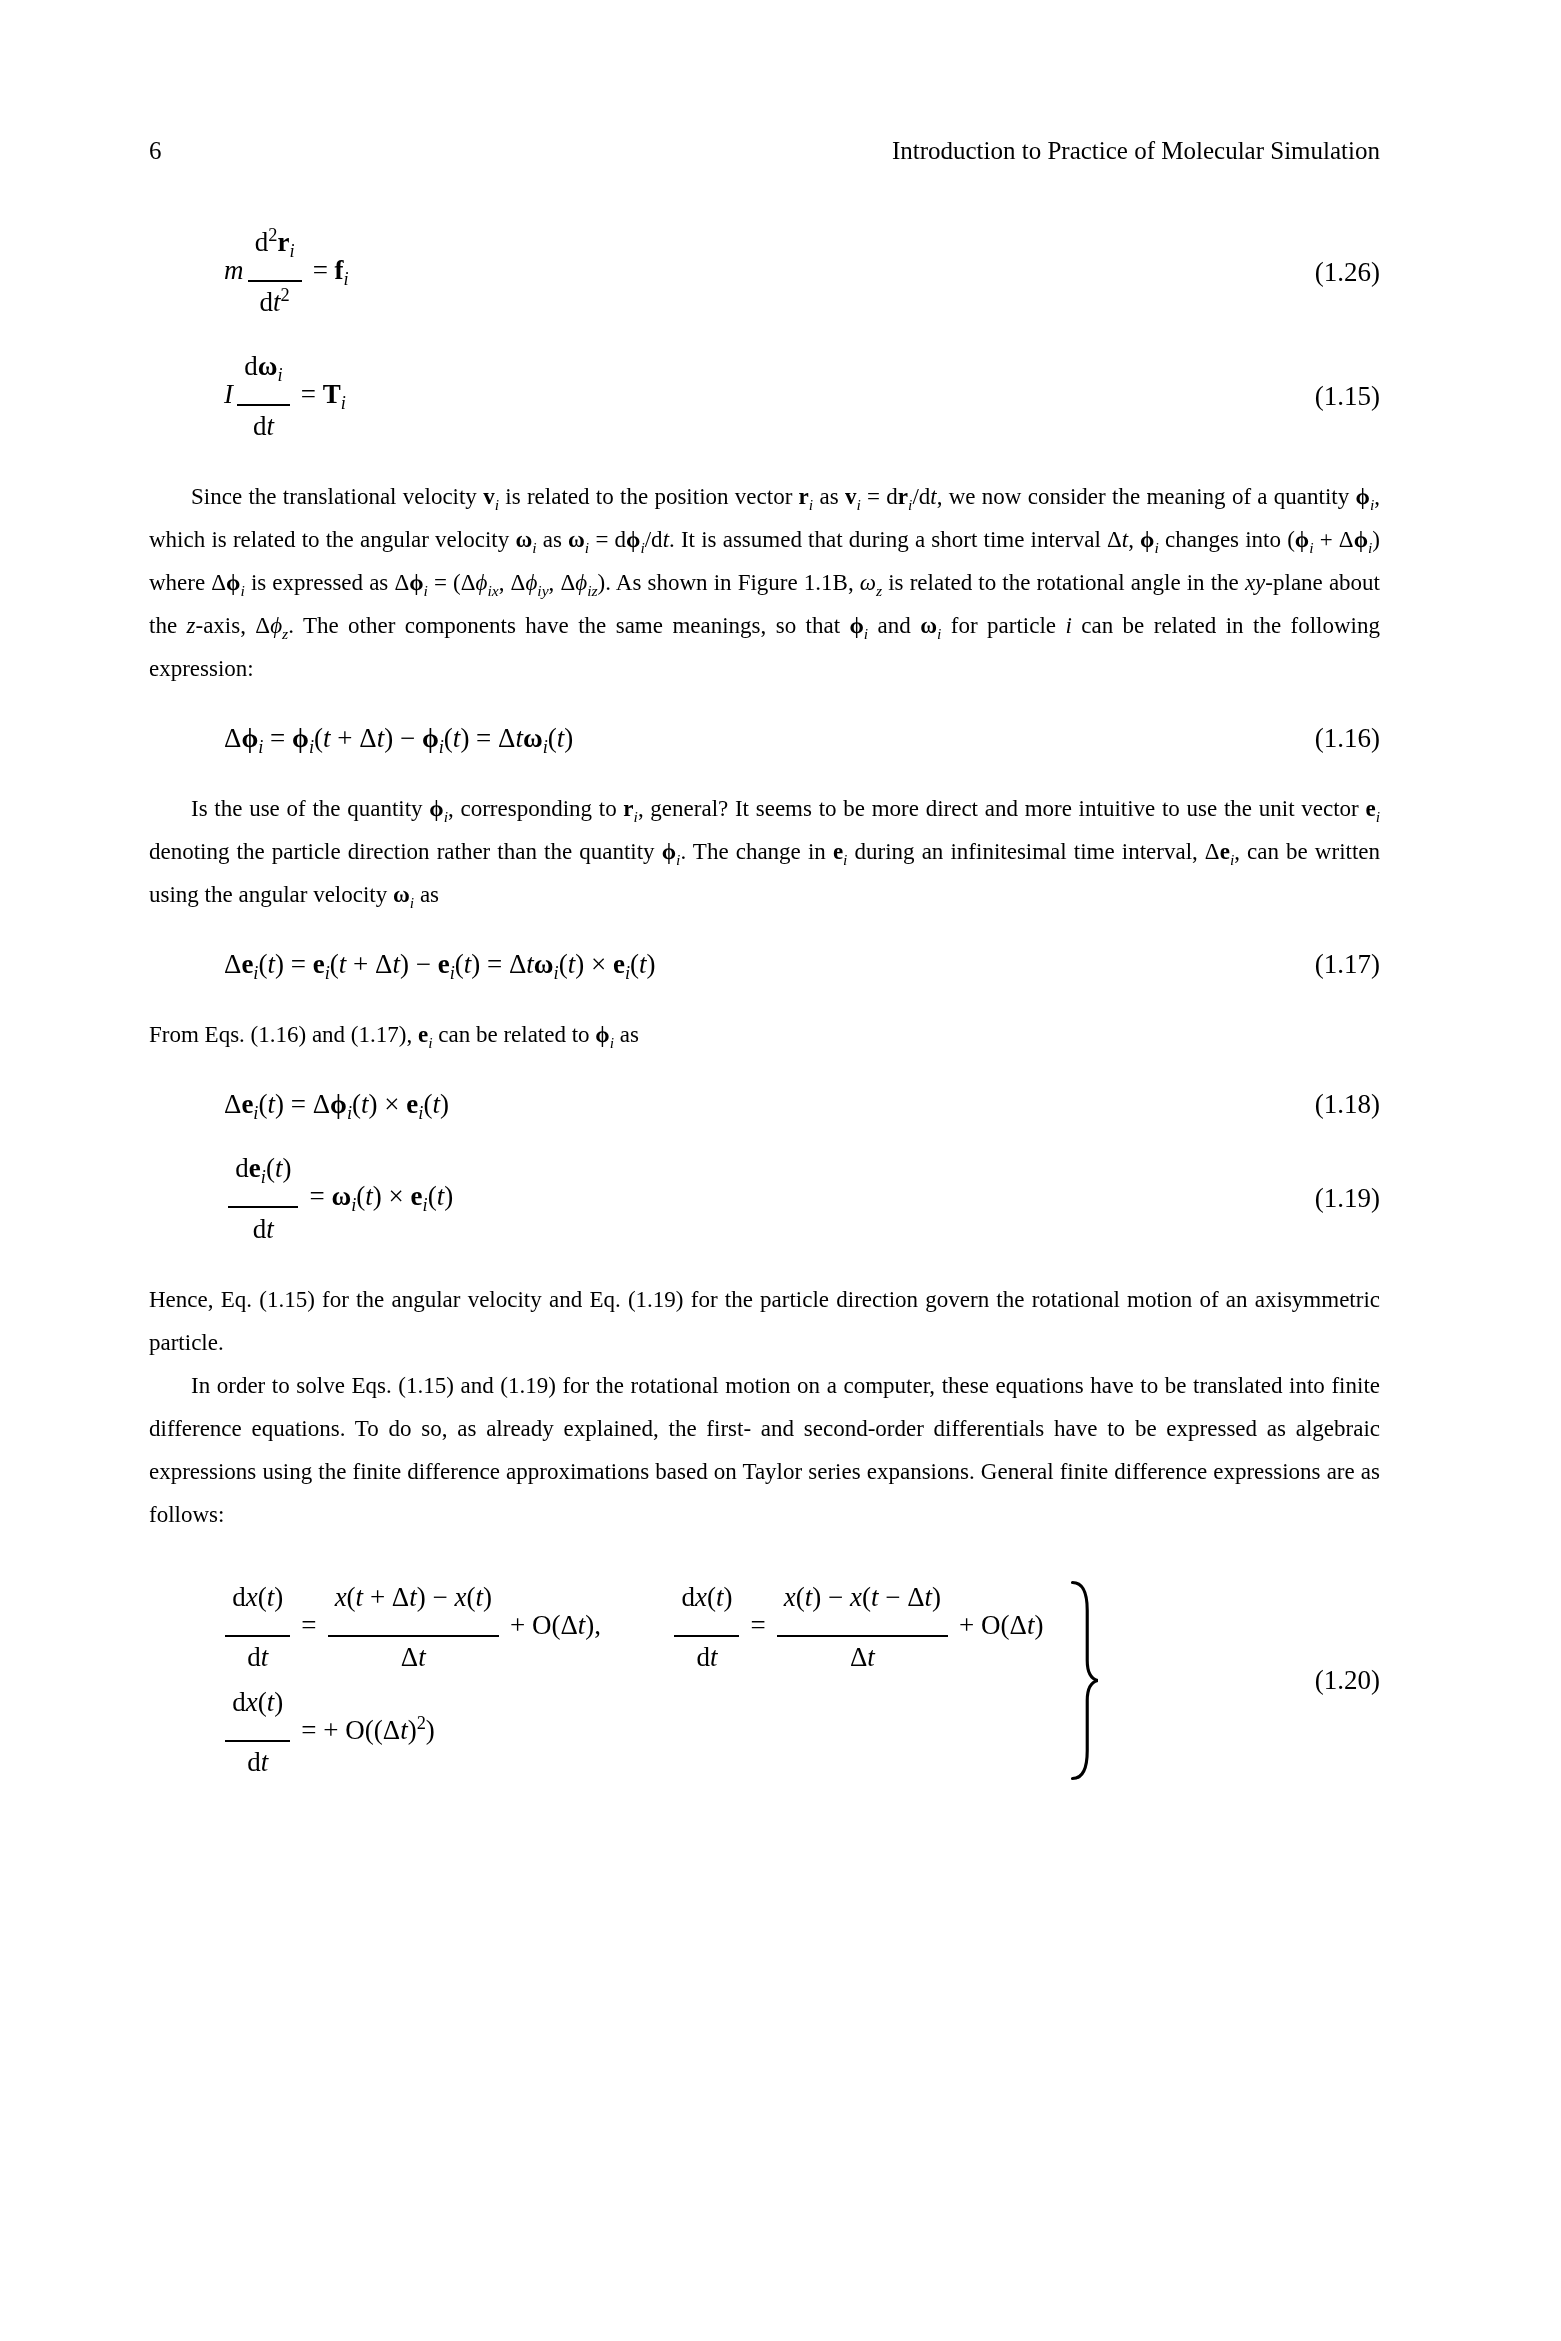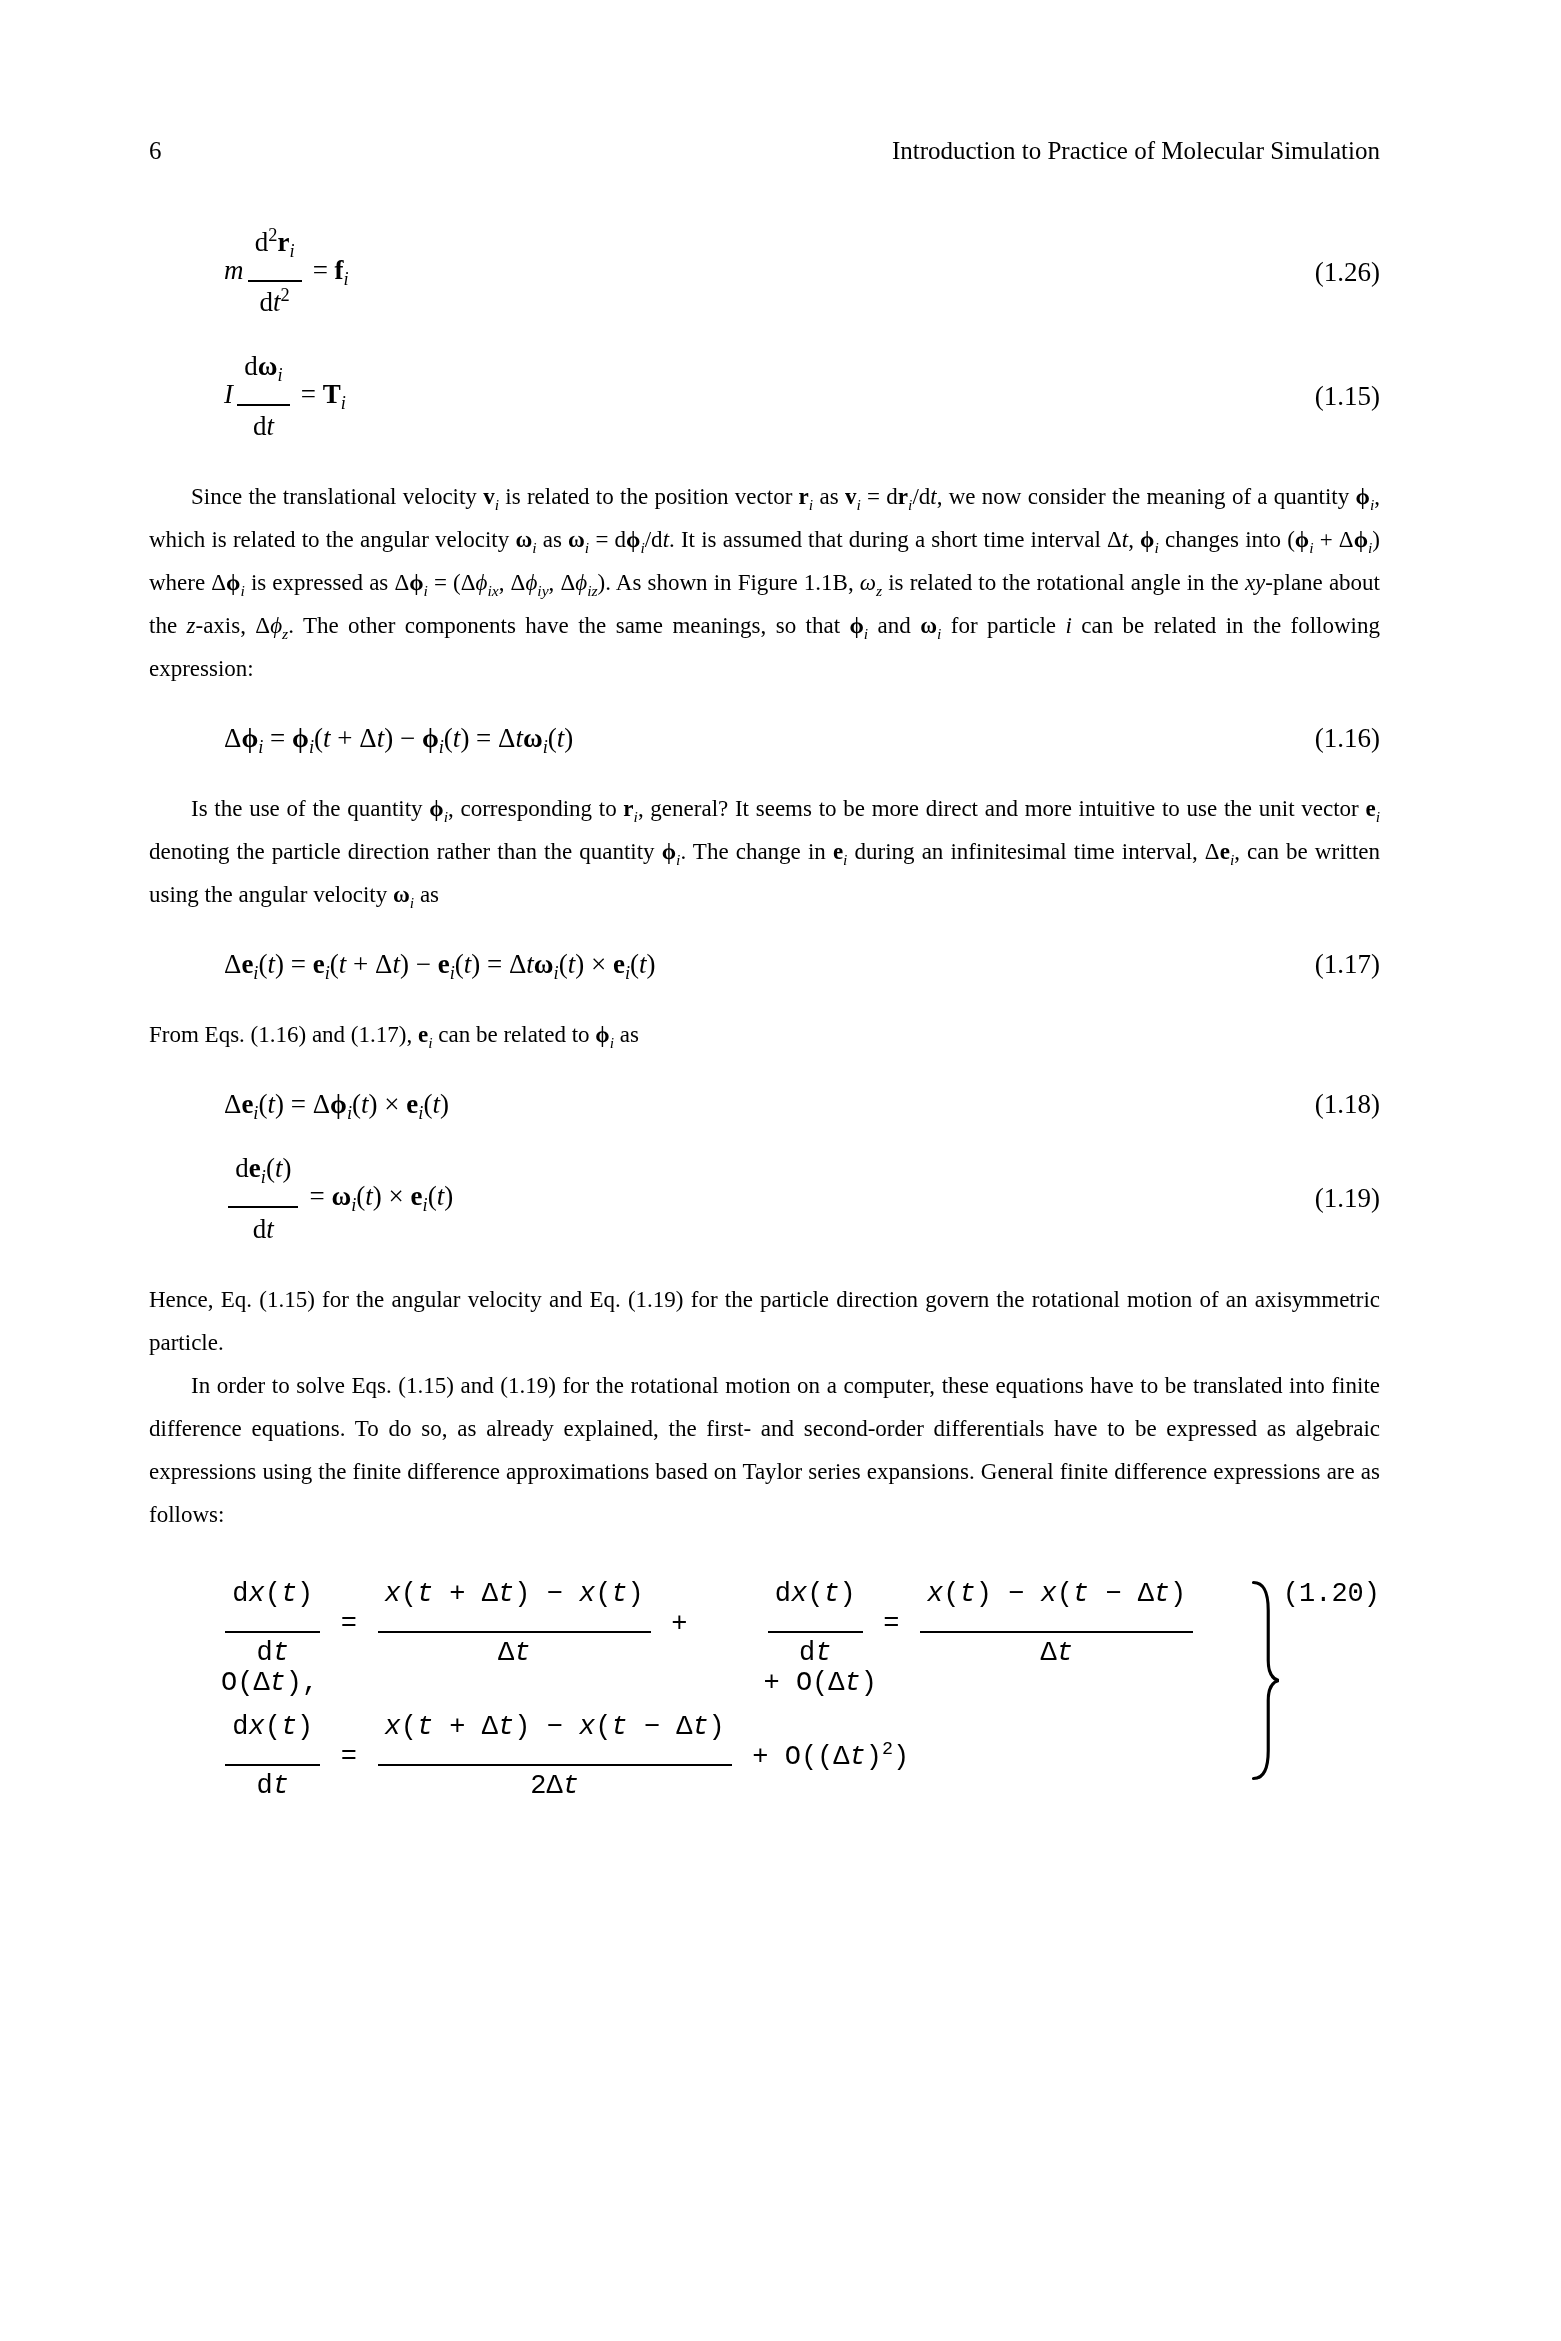--- a/index.html
+++ b/index.html
@@ -32,24 +32,23 @@
     margin:33px 0;
   }
   .eq-row .eq-body { margin-left:75px; }
   .eq-label { margin-left:auto; }
   .frac { display:inline-block; vertical-align:middle; text-align:center; margin:0 4.3px; }
   .frac .num { display:block; padding:0 7px 22px; border-bottom:2.2px solid #000; }
   .frac .den { display:block; padding:5.2px 7px 0; }
   sub { font-size:68%; line-height:0; }
   sup { font-size:68%; line-height:0; }
   .eq-120 {
-    display:flex; align-items:flex-start;
+    display:flex; align-items:center;
     font-size:27px;
     margin-top:43px;
-    font-family:Liberation Mono, monospace;
   }
   .eq-120 .lines {
     margin-left:72px;
     display:flex; flex-direction:column; gap:14px;
   }
   .eq-120 .line-1 { display:flex; align-items:center; gap:69px; }
   .eq-120 .line-2 { display:flex; align-items:center; }
   .brace-wrap { margin-left:26px; display:flex; align-items:center; }
 </style>
 </head>
@@ -102,21 +101,21 @@
   <p class="body-text">Hence, Eq. (1.15) for the angular velocity and Eq. (1.19) for the particle direction govern the rotational motion of an axisymmetric particle.</p>
   <p class="body-text indent">In order to solve Eqs. (1.15) and (1.19) for the rotational motion on a computer, these equations have to be translated into finite difference equations. To do so, as already explained, the first- and second-order differentials have to be expressed as algebraic expressions using the finite difference approximations based on Taylor series expansions. General finite difference expressions are as follows:</p>
 
   <div class="eq-120">
     <div class="lines">
       <div class="line-1">
         <span><span class="frac"><span class="num">d<i>x</i>(<i>t</i>)</span><span class="den">d<i>t</i></span></span> = <span class="frac"><span class="num"><i>x</i>(<i>t</i> + Δ<i>t</i>) − <i>x</i>(<i>t</i>)</span><span class="den">Δ<i>t</i></span></span> + O(Δ<i>t</i>),</span>
         <span><span class="frac"><span class="num">d<i>x</i>(<i>t</i>)</span><span class="den">d<i>t</i></span></span> = <span class="frac"><span class="num"><i>x</i>(<i>t</i>) − <i>x</i>(<i>t</i> − Δ<i>t</i>)</span><span class="den">Δ<i>t</i></span></span> + O(Δ<i>t</i>)</span>
       </div>
       <div class="line-2">
-        <span><span class="frac"><span class="num">d<i>x</i>(<i>t</i>)</span><span class="den">d<i>t</i></span></span> = <span class="frac"><span class="num"><i>x</i>(<i>t</i> + Δ<i>t</i>) − <i>x</i>(<i>t</i> − Δ<i>t</i>)</span><span class="den">2Δ<i>t</i></span></span> + O((Δ<i>t</i>)<sup>2</sup>)</span>
+        <span><span class="frac"><span class="num">d<i>x</i>(<i>t</i>)</span><span class="den">d<i>t</i></span></span> =  + O((Δ<i>t</i>)<sup>2</sup>)</span>
       </div>
     </div>
     <span class="brace-wrap">
       <svg width="33" height="203" viewBox="0 0 38 234" fill="none" xmlns="http://www.w3.org/2000/svg">
         <path d="M4 4 Q21 4 21 36 L21 94 Q21 114 33 117 Q21 120 21 140 L21 198 Q21 230 4 230" stroke="#000" stroke-width="3.6" fill="none" stroke-linecap="round"></path>
       </svg>
     </span>
     <span class="eq-label">(1.20)</span>
   </div>
 

